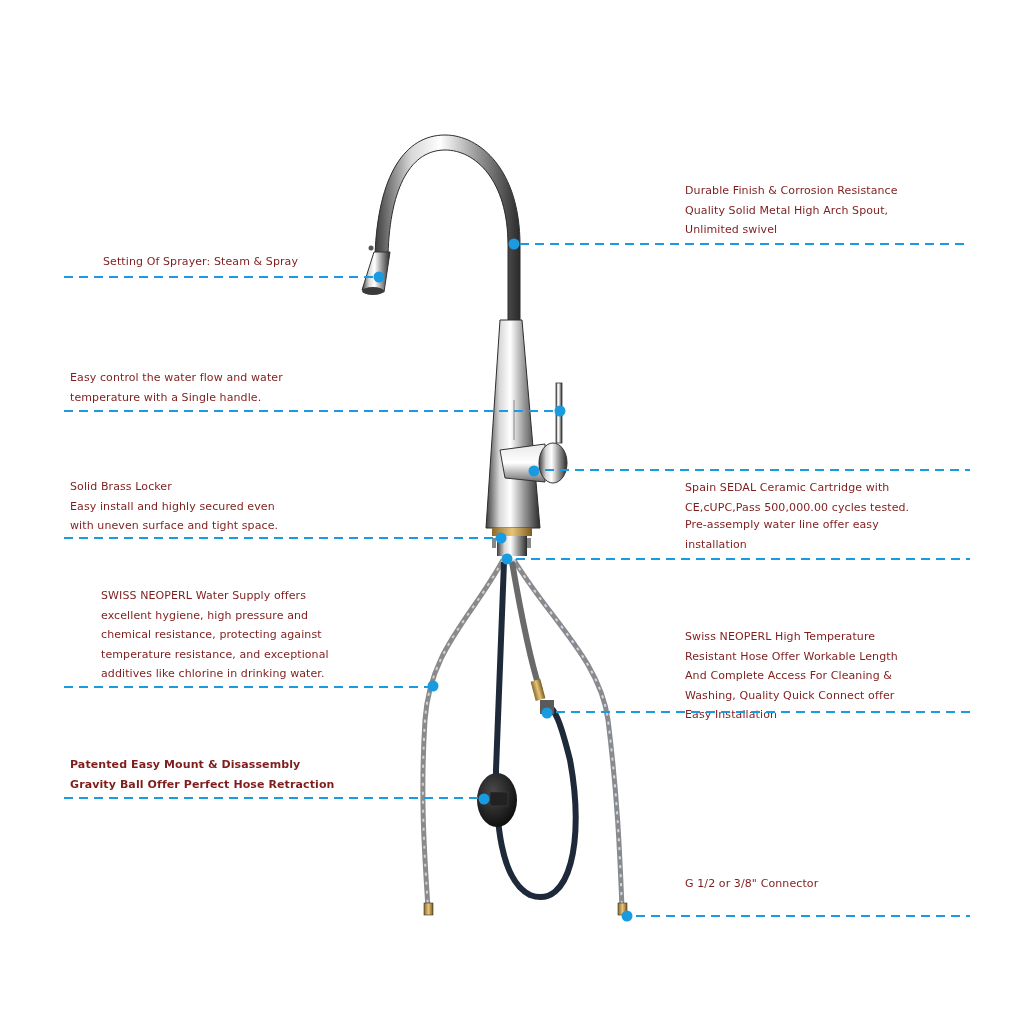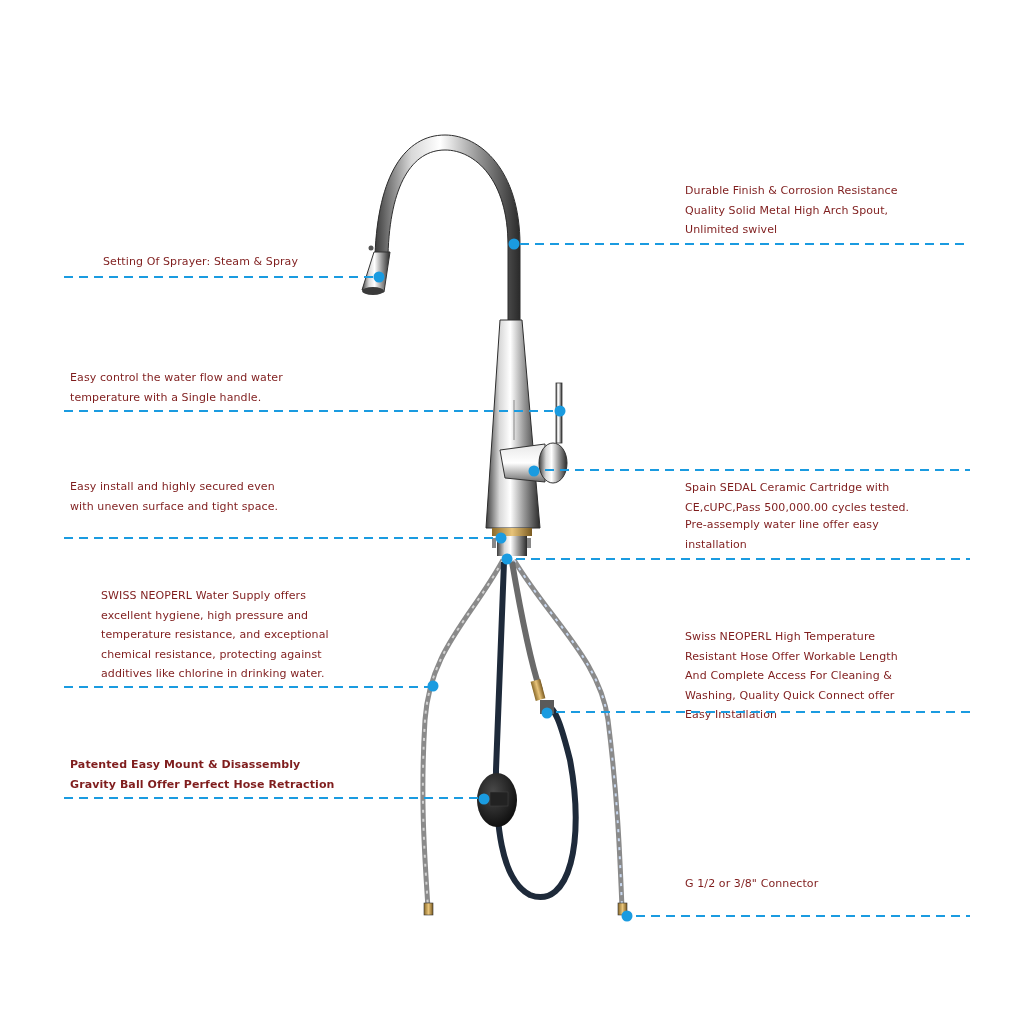--- a/index.html
+++ b/index.html
@@ -115,38 +115,39 @@
 <div class="dot" style="left:560px; top:411px;"></div>
 
 <div class="label" style="left:685px; top:430px;margin-top:48px;">
   <div>Spain SEDAL Ceramic Cartridge with</div>
   <div>CE,cUPC,Pass 500,000.00 cycles tested.</div>
 </div>
 <div class="dot" style="left:534px; top:471px;"></div>
 <div class="leader" style="left:545px; top:469px; width:425px;"></div>
 
 <div class="label" style="left:70px; top:477px;">
+  <div>Solid Brass Locker</div>
   <div>Easy install and highly secured even</div>
   <div>with uneven surface and tight space.</div>
 </div>
 <div class="leader" style="left:64px; top:537px; width:432px;"></div>
 <div class="dot" style="left:501px; top:538px;"></div>
 
 <div class="label" style="left:685px; top:515px;">
   <div>Pre-assemply water line offer easy</div>
   <div>installation</div>
 </div>
 <div class="dot" style="left:507px; top:559px;"></div>
 <div class="leader" style="left:516px; top:558px; width:454px;"></div>
 
 <div class="label" style="left:70px; top:586px;margin-left:31px;">
   <div>SWISS NEOPERL Water Supply offers</div>
   <div>excellent hygiene, high pressure and</div>
+  <div>chemical resistance, protecting against</div>
   <div>temperature resistance, and exceptional</div>
-  <div>chemical resistance, protecting against</div>
   <div>additives like chlorine in drinking water.</div>
 </div>
 <div class="leader" style="left:64px; top:686px; width:366px;"></div>
 <div class="dot" style="left:433px; top:686px;"></div>
 
 <div class="label" style="left:685px; top:627px;">
   <div>Swiss NEOPERL High Temperature</div>
   <div>Resistant Hose Offer Workable Length</div>
   <div>And Complete Access For Cleaning &amp;</div>
   <div>Washing, Quality Quick Connect offer</div>

